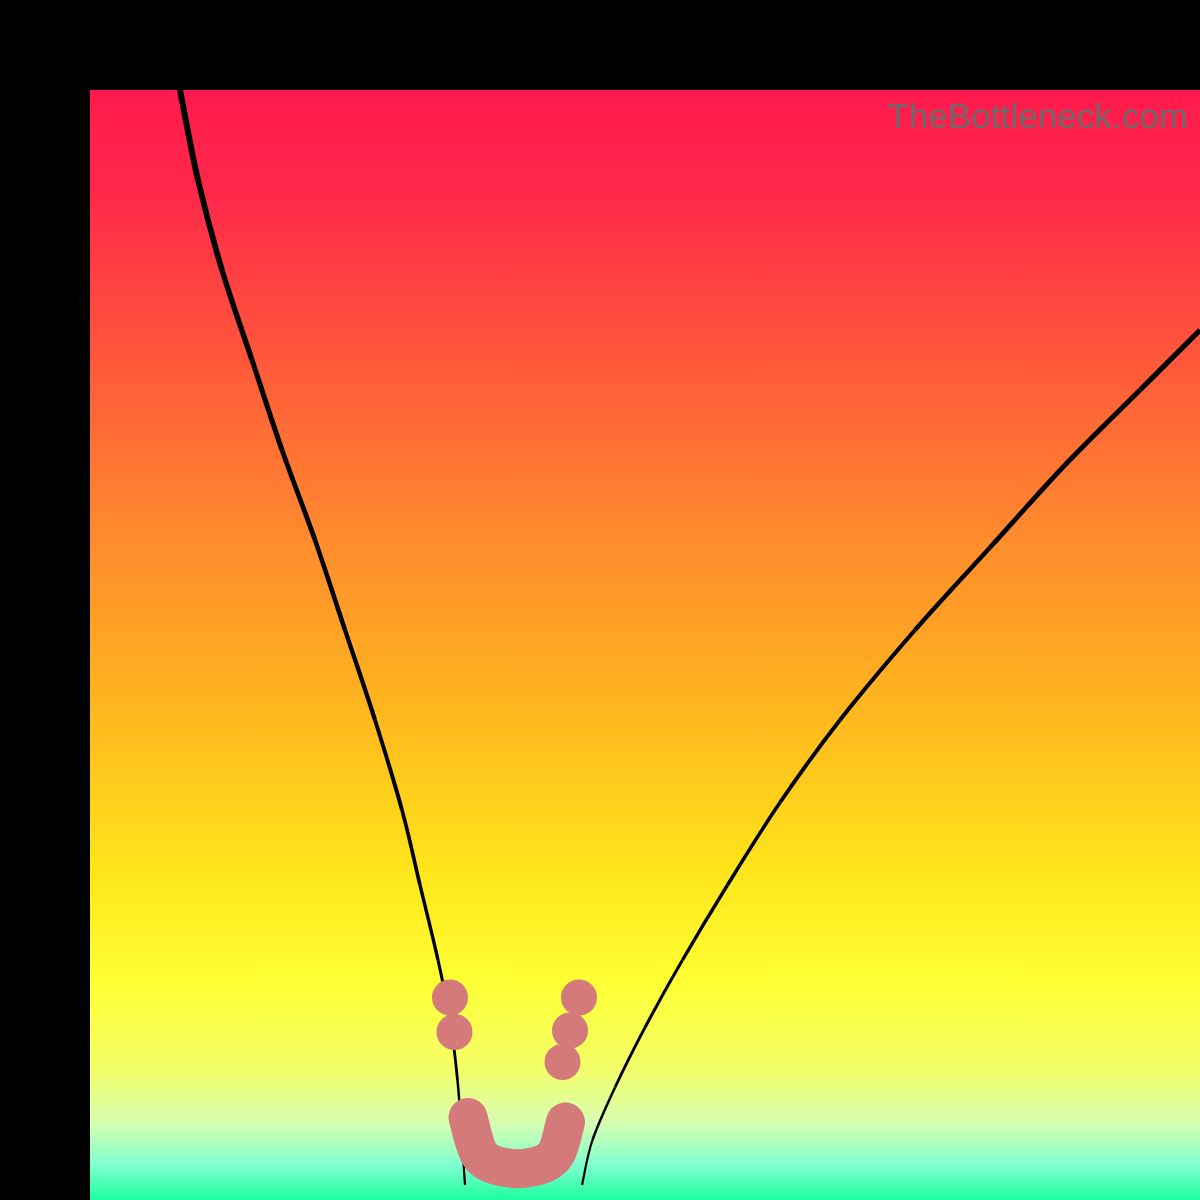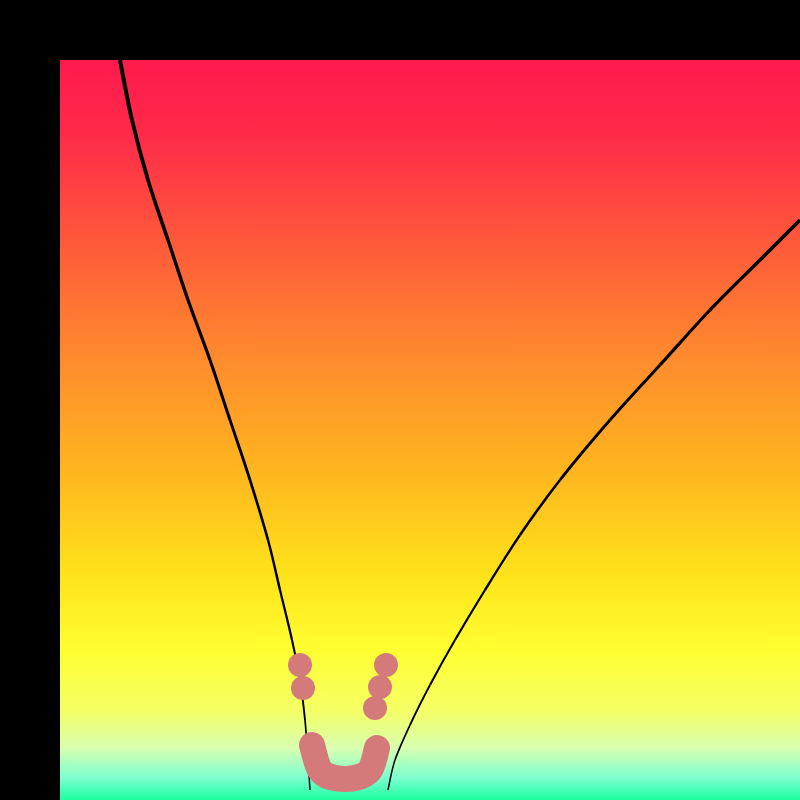--- a/index.html
+++ b/index.html
@@ -116,14 +116,15 @@
       <path id="bottom-arc" class="sausage" d="M 252 685 C 253.3 689.2, 256.2 704.5, 260 710 C 263.8 715.5, 269.2 716.7, 275 718 C 280.8 719.3, 289.2 719.3, 295 718 C 300.8 716.7, 306.3 715.0, 310 710 C 313.7 705.0, 315.8 691.7, 317 688"></path>
       <g id="markers-group">
           <circle cx="240" cy="605" r="12" fill="#d57a7a"></circle>
           <circle cx="243" cy="628" r="12" fill="#d57a7a"></circle>
           <circle cx="326" cy="605" r="12" fill="#d57a7a"></circle>
           <circle cx="320" cy="627" r="12" fill="#d57a7a"></circle>
           <circle cx="315" cy="648" r="12" fill="#d57a7a"></circle>
         </g>
     </svg>
 
+    <div class="watermark">TheBottleneck.com</div>
   </div>
 </div>
 
 </body></html>

